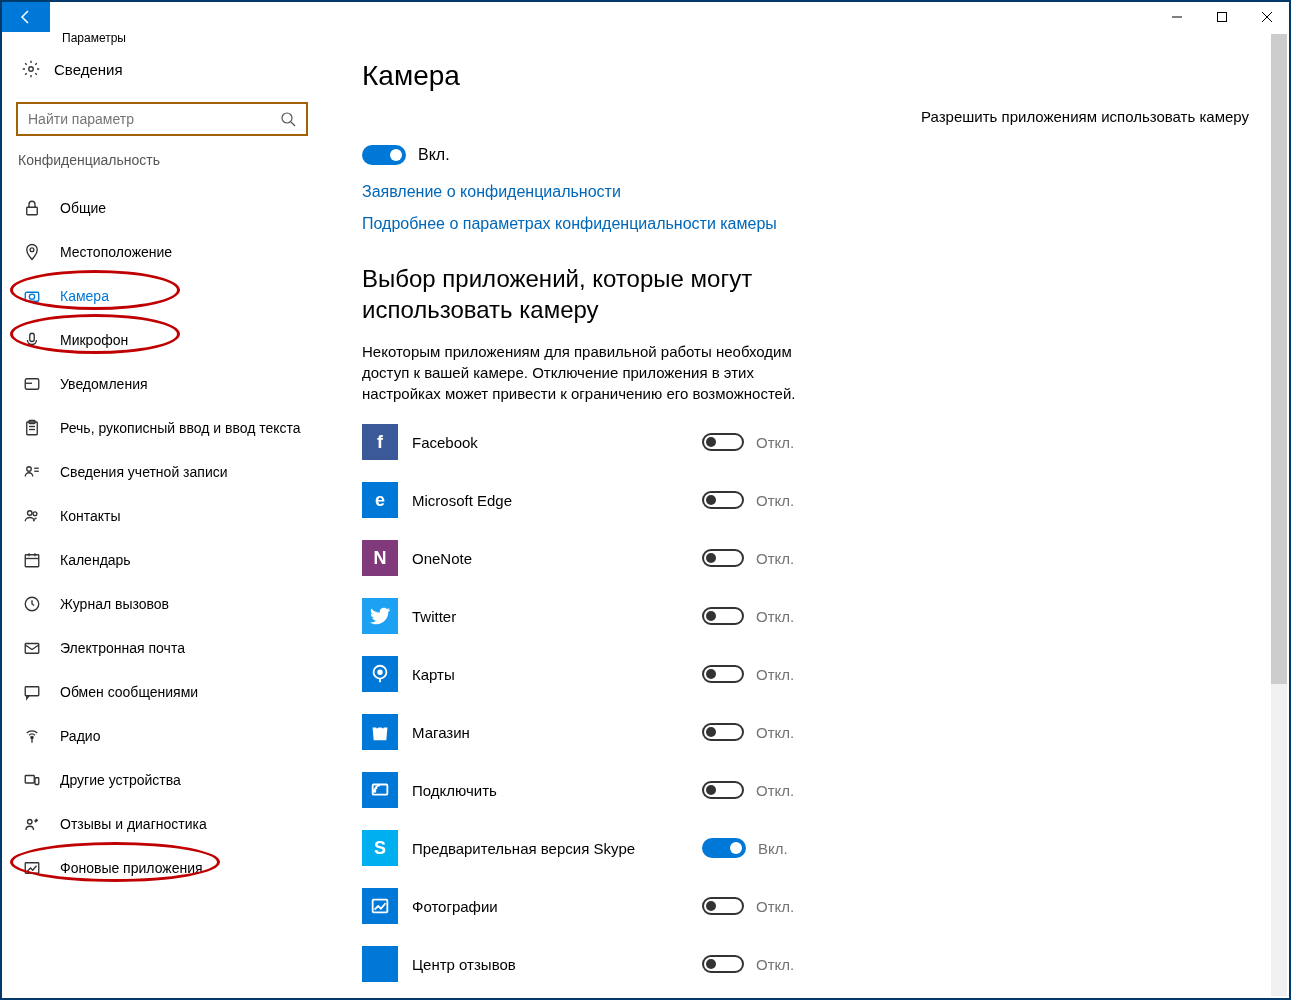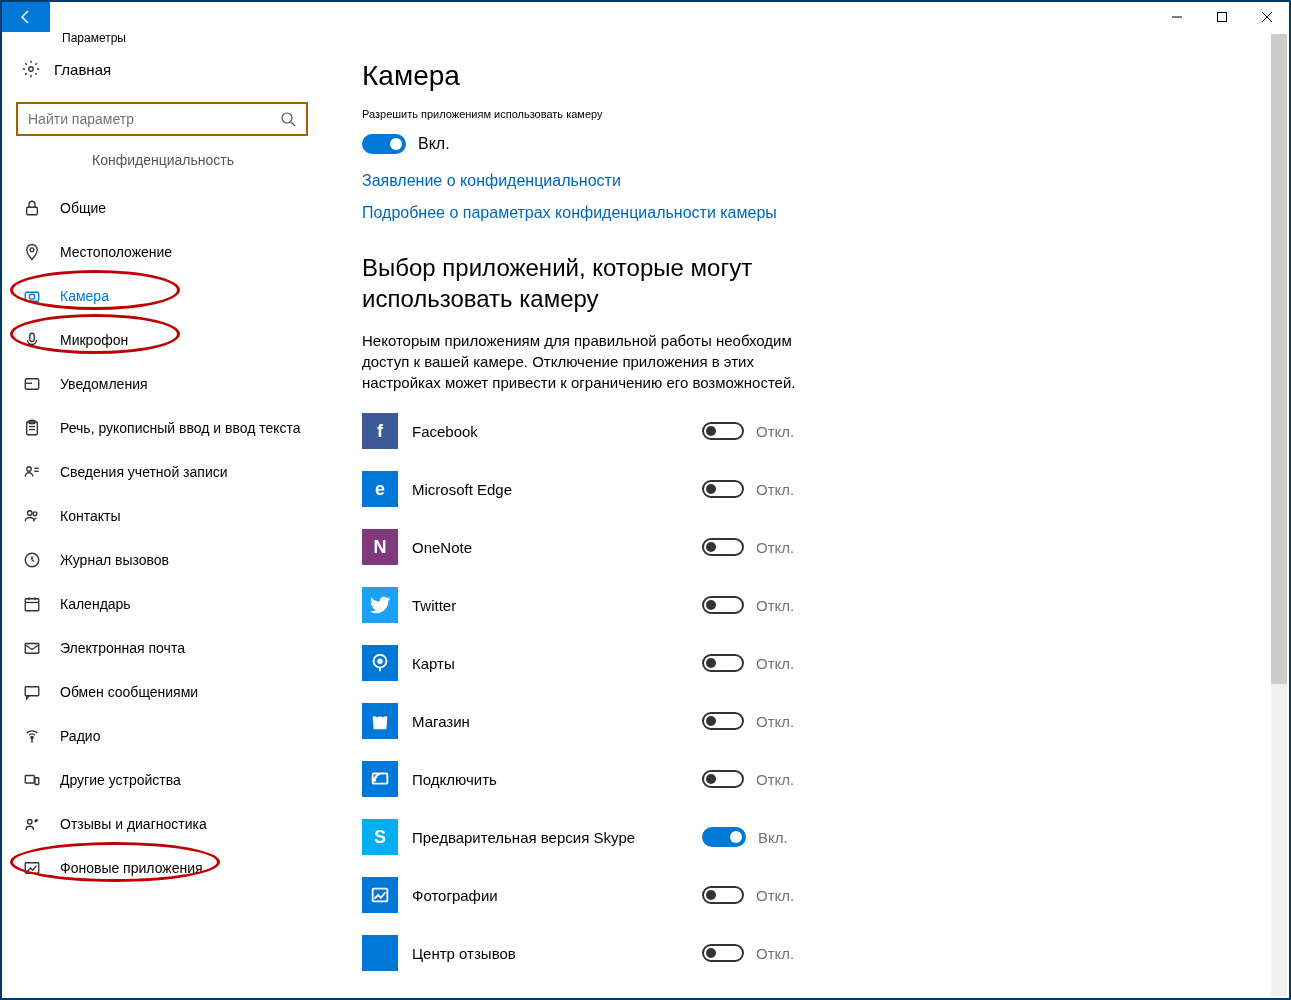--- a/index.html
+++ b/index.html
@@ -7,28 +7,28 @@
 .titlebar { height: 30px; display: flex; align-items: center; background: #fff; }
 .back-btn { width: 48px; height: 30px; background: #0078d7; color: #fff; display: flex; align-items: center; justify-content: center; cursor: pointer; }
 .title-text { padding-left: 12px; font-size: 12px; color: #000; margin-top: 41px; }
 .win-controls { margin-left: auto; display: flex; }
 .win-btn { width: 45px; height: 30px; display: flex; align-items: center; justify-content: center; cursor: pointer; font-size: 12px; }
 .container { display: flex; height: calc(100% - 30px); }
 .sidebar { width: 320px; padding: 20px 14px 20px 14px; overflow-y: auto; }
 .home-row { display: flex; align-items: center; gap: 14px; padding: 8px 6px; font-size: 15px; color: #000; cursor: pointer; }
 .search-box { margin: 16px 0; border: 2px solid #a16207; height: 34px; display: flex; align-items: center; padding: 0 10px; justify-content: space-between; }
 .search-box input { border: none; outline: none; font-size: 14px; width: 230px; color: #555; background: transparent; }
-.category-label { font-size: 14px; color: #555; margin: 10px 0 18px 2px; text-align: center; }
+.category-label { font-size: 14px; color: #555; margin: 10px 0 18px 2px; }
 .nav-item { display: flex; align-items: center; gap: 18px; padding: 12px 6px; font-size: 14px; color: #000; cursor: pointer; position: relative; }
 .nav-item.active { color: #0078d7; }
 .nav-item .nav-icon { width: 20px; height: 20px; display: flex; align-items: center; justify-content: center; flex-shrink: 0; }
 .circle-annotation { position: absolute; border: 3px solid #c00000; border-radius: 50%; pointer-events: none; }
 .content { flex: 1; padding: 28px 40px 20px 40px; overflow-y: auto; }
 .h1 { font-size: 28px; font-weight: 300; color: #000; margin-bottom: 16px; }
-.subhead { font-size: 11px; color: #000; margin-bottom: 14px; }
+.subhead { font-size: 15px; color: #000; margin-bottom: 20px; text-align: right; }
 .toggle-row { display: flex; align-items: center; gap: 12px; margin-bottom: 18px; }
 .toggle { width: 44px; height: 20px; border-radius: 10px; background: #0078d7; position: relative; cursor: pointer; }
 .toggle::after { content: ""; position: absolute; width: 12px; height: 12px; background: #fff; border-radius: 50%; top: 4px; right: 4px; }
 .toggle.off { background: #fff; border: 2px solid #333; height: 18px; width: 42px; }
 .toggle.off::after { background: #333; top: 2px; left: 2px; right: auto; width: 10px; height: 10px; }
 .link { color: #0067b8; font-size: 16px; display: block; margin-bottom: 14px; cursor: pointer; }
 .h2 { font-size: 24px; font-weight: 300; color: #000; margin-top: 30px; margin-bottom: 16px; line-height: 1.3; max-width: 440px; }
 .desc { font-size: 15px; color: #000; max-width: 440px; line-height: 1.4; margin-bottom: 20px; }
 .app-row { display: flex; align-items: center; margin-bottom: 22px; }
 .app-icon { width: 36px; height: 36px; margin-right: 14px; display: flex; align-items: center; justify-content: center; color: #fff; font-weight: bold; font-size: 18px; }
@@ -71,21 +71,21 @@
 
 <div class="container">
   <div class="sidebar">
     <div class="home-row">
       <span class="nav-icon">
         <svg width="18" height="18" viewBox="0 0 24 24" fill="none" stroke="#333" stroke-width="1.8">
             <circle cx="12" cy="12" r="3"></circle>
             <path d="M12 1v3M12 20v3M4.2 4.2l2.1 2.1M17.7 17.7l2.1 2.1M1 12h3M20 12h3M4.2 19.8l2.1-2.1M17.7 6.3l2.1-2.1"></path>
           </svg>
       </span>
-      <span>Главная</span>
+      <span>Сведения</span>
     </div>
 
     <div class="search-box">
       <input type="text" placeholder="Найти параметр" style="">
       <span>
           <svg width="16" height="16" viewBox="0 0 16 16" fill="none" stroke="#555" stroke-width="1.2">
             <circle cx="7" cy="7" r="5"></circle>
             <line x1="11" y1="11" x2="15" y2="15"></line>
           </svg>
         </span>
@@ -168,36 +168,36 @@
             <circle cx="9" cy="8" r="3"></circle>
             <circle cx="16" cy="9" r="2.5"></circle>
             <path d="M3 19c0-3 3-5 6-5s6 2 6 5M14 19c0-2 2-4 4-4"></path>
           </svg>
         </span>
       <span>Контакты</span>
     </div>
     <div class="nav-item">
       <span class="nav-icon">
           <svg width="18" height="18" viewBox="0 0 24 24" fill="none" stroke="#333" stroke-width="1.8">
-            <circle cx="12" cy="12" r="9"></circle>
-            <path d="M12 7v5l3 2"></path>
-          </svg>
-        </span>
-      <span>Журнал вызовов</span>
-    </div>
-    <div class="nav-item">
-      <span class="nav-icon">
-          <svg width="18" height="18" viewBox="0 0 24 24" fill="none" stroke="#333" stroke-width="1.8">
             <rect x="3" y="5" width="18" height="16" rx="1"></rect>
             <line x1="3" y1="10" x2="21" y2="10"></line>
             <line x1="8" y1="3" x2="8" y2="7"></line>
             <line x1="16" y1="3" x2="16" y2="7"></line>
           </svg>
         </span>
       <span>Календарь</span>
+    </div>
+    <div class="nav-item">
+      <span class="nav-icon">
+          <svg width="18" height="18" viewBox="0 0 24 24" fill="none" stroke="#333" stroke-width="1.8">
+            <circle cx="12" cy="12" r="9"></circle>
+            <path d="M12 7v5l3 2"></path>
+          </svg>
+        </span>
+      <span>Журнал вызовов</span>
     </div>
     <div class="nav-item">
       <span class="nav-icon">
           <svg width="18" height="18" viewBox="0 0 24 24" fill="none" stroke="#333" stroke-width="1.8">
             <rect x="3" y="6" width="18" height="13" rx="1"></rect>
             <path d="M3 8l9 6 9-6"></path>
           </svg>
         </span>
       <span>Электронная почта</span>
     </div>

